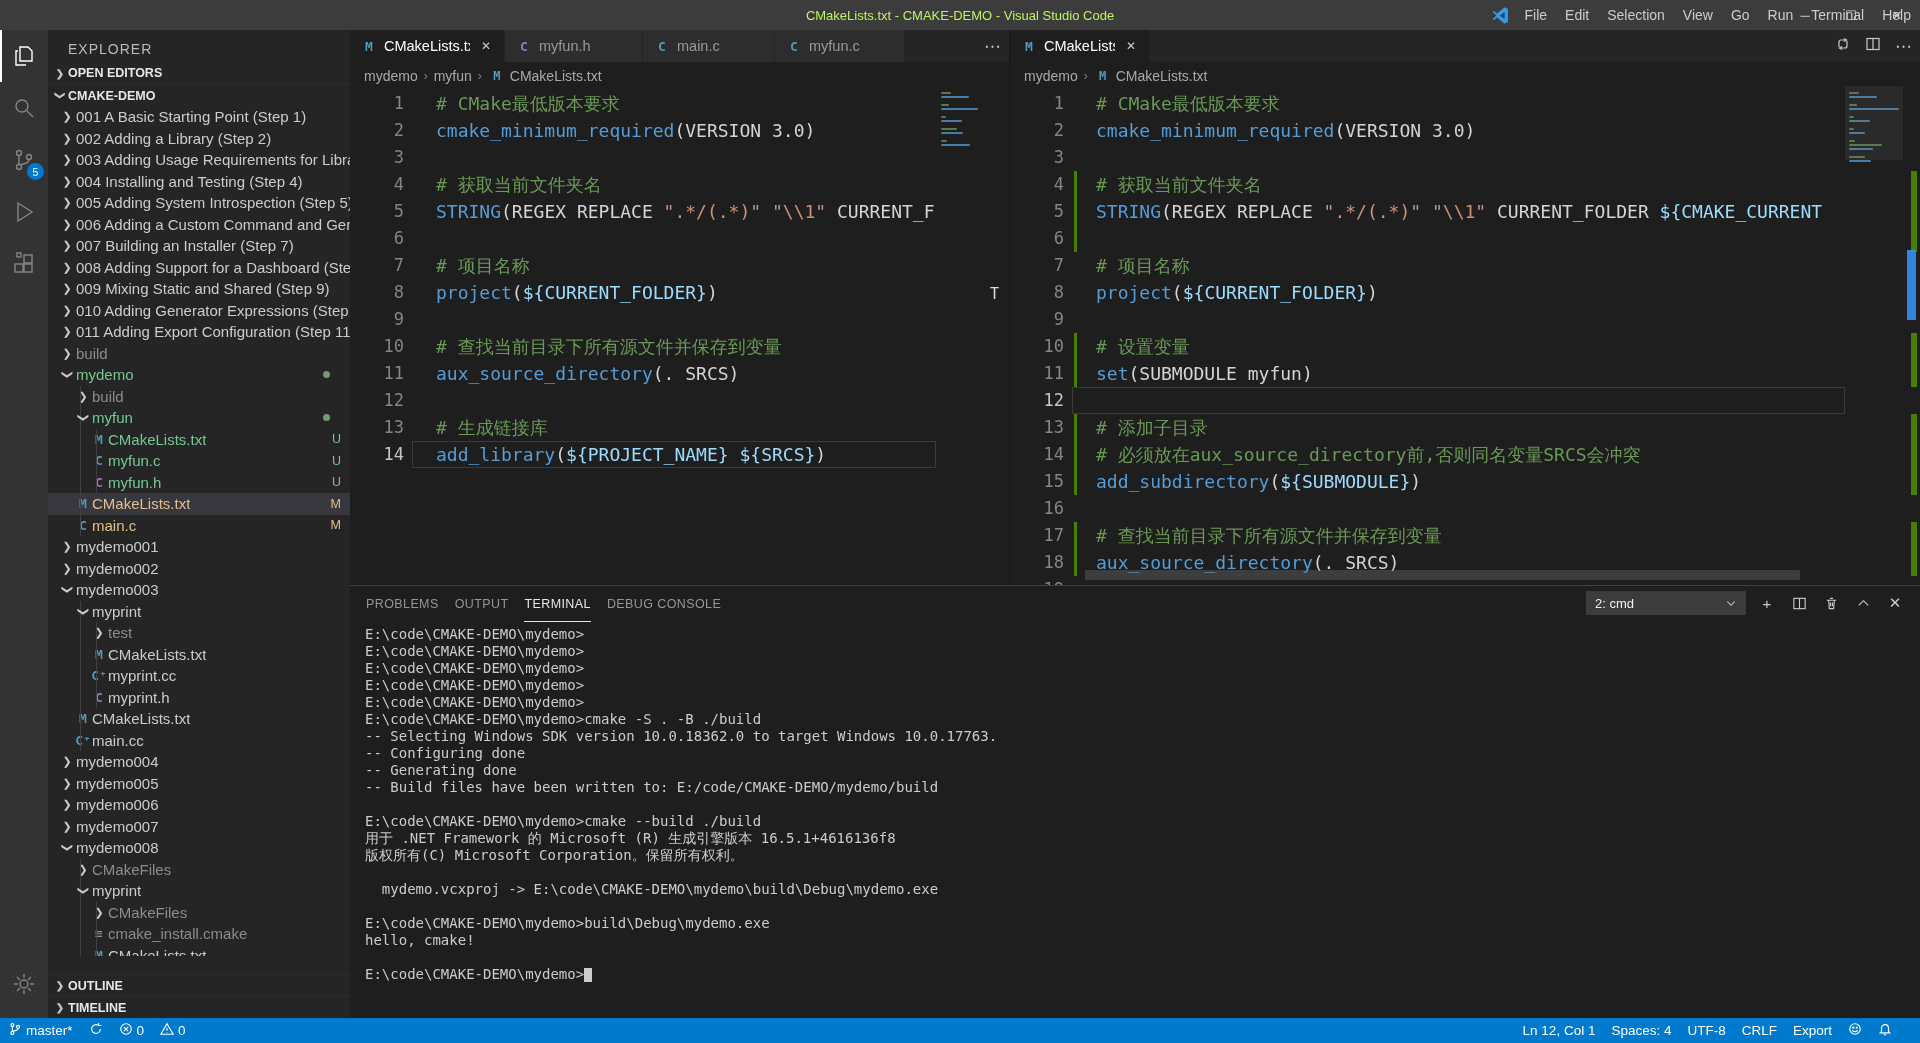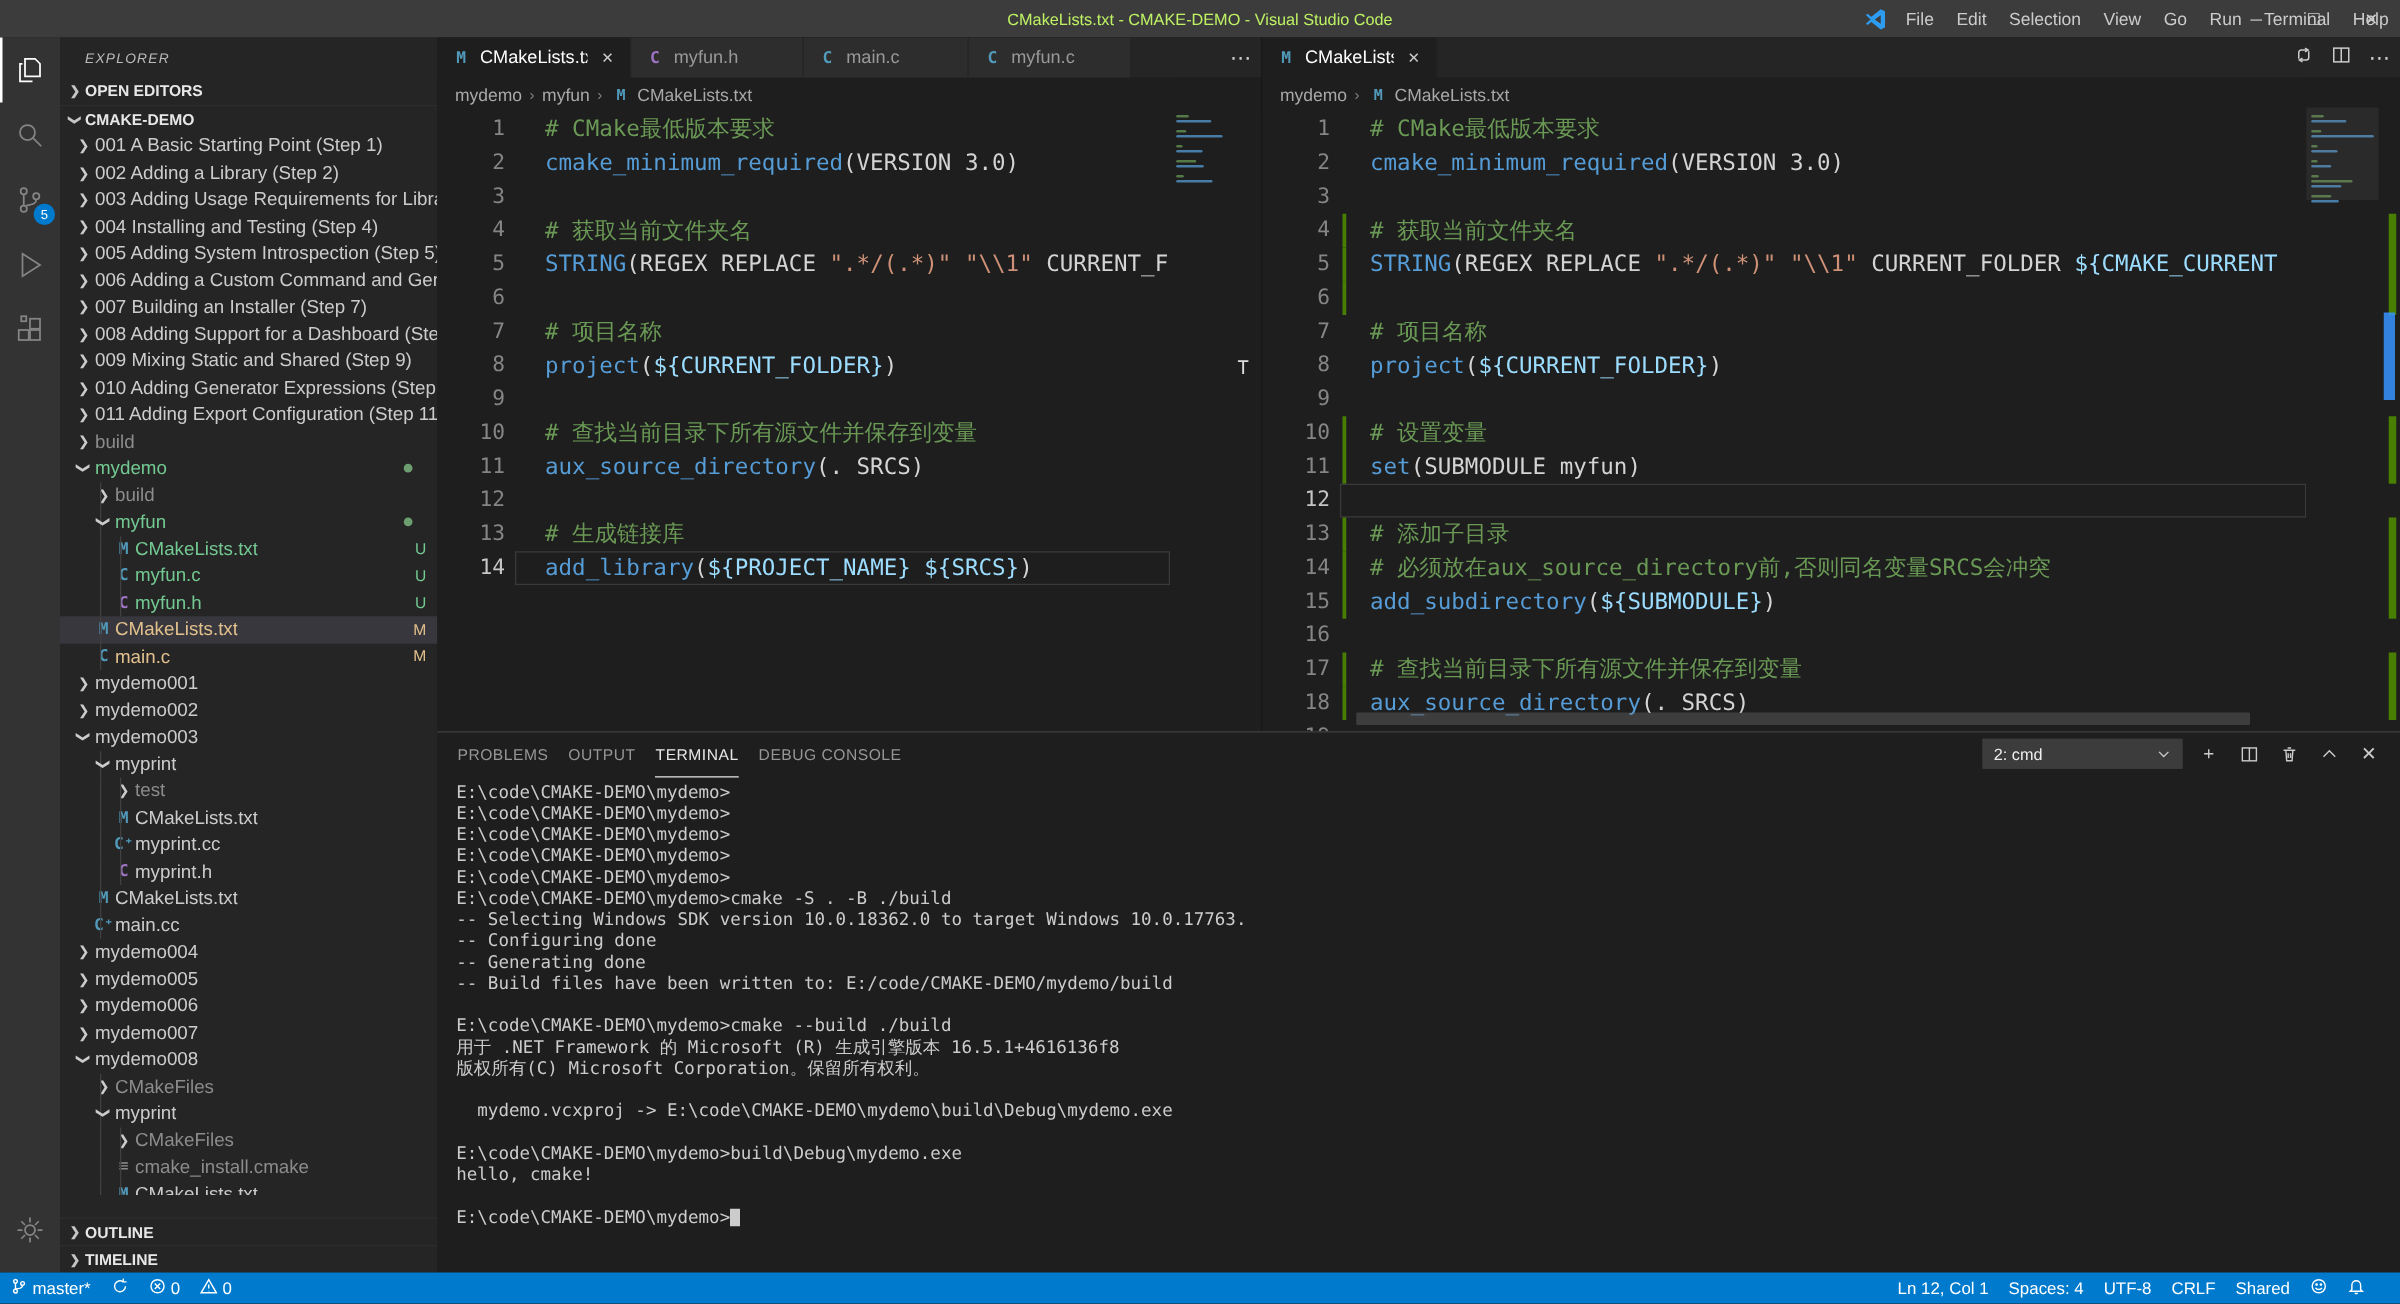--- a/index.html
+++ b/index.html
@@ -22,21 +22,21 @@
   .act-item { position:relative; width:48px; height:52px; display:flex; align-items:center; justify-content:center; }
   .act-item.active { border-left:2px solid #FFFFFF; }
   .act-item svg { width:26px; height:26px; stroke:#858585; fill:none; stroke-width:1.4; }
   .act-item.active svg { stroke:#FFFFFF; }
   .act-badge { position:absolute; right:4px; bottom:6px; width:17px; height:17px; border-radius:50%;
     background:#007ACC; color:#fff; font-size:10.5px; display:flex; align-items:center; justify-content:center; }
   #gear { position:absolute; left:0; bottom:8px; }
 
   
   #sidebar { left:48px; top:30px; width:302px; height:988px; background:#252526; overflow:hidden; }
-  #sb-title { padding:11px 0 0 20px; font-size:11px; letter-spacing:1px; color:#BBBBBB; height:32px;font-style:italic; }
+  #sb-title { padding:11px 0 0 20px; font-size:14px; letter-spacing:1px; color:#BBBBBB; height:32px; }
   .section-row { height:22px; display:flex; align-items:center; font-weight:bold; font-size:12.5px; color:#E7E7E7; padding-left:4px; border-top:1px solid #2d2d2e; }
   .section-row .chev { width:16px; text-align:center; font-size:10px; color:#C5C5C5; }
   #tree { height:850px; overflow:hidden; position:relative; }
   .trow { position:relative; height:21.5px; display:flex; align-items:center; font-size:15px; color:#CCCCCC; }
   .trow.selected { background:#37373D; }
   .guide { position:absolute; top:0; bottom:0; width:1px; background:#404040; }
   .trow .chev { width:18px; text-align:center; font-size:11px; color:#CCCCCC; flex:none; }
   .ficon { width:18px; text-align:center; font-size:13px; font-weight:bold; flex:none; font-family:"DejaVu Sans Mono", monospace; }
   .ficon.m, .ficon.cblue, .ficon.cpp { color:#519ABA; }
   .ficon.cpurple { color:#A074C4; }
@@ -625,21 +625,21 @@
         <span class="sb-item">
           <span>Spaces: 4</span>
         </span>
         <span class="sb-item">
           <span>UTF-8</span>
         </span>
         <span class="sb-item">
           <span>CRLF</span>
         </span>
         <span class="sb-item">
-          <span>Shared</span>
+          <span>Export</span>
         </span>
         <span class="sb-item">
           <span><svg viewBox="0 0 16 16">
               <circle cx="8" cy="8" r="6"></circle>
               <circle cx="6" cy="6.5" r=".6"></circle>
               <circle cx="10" cy="6.5" r=".6"></circle>
               <path d="M5 9.5c1.5 2 4.5 2 6 0"></path>
             </svg></span>
         </span>
         <span class="sb-item">

